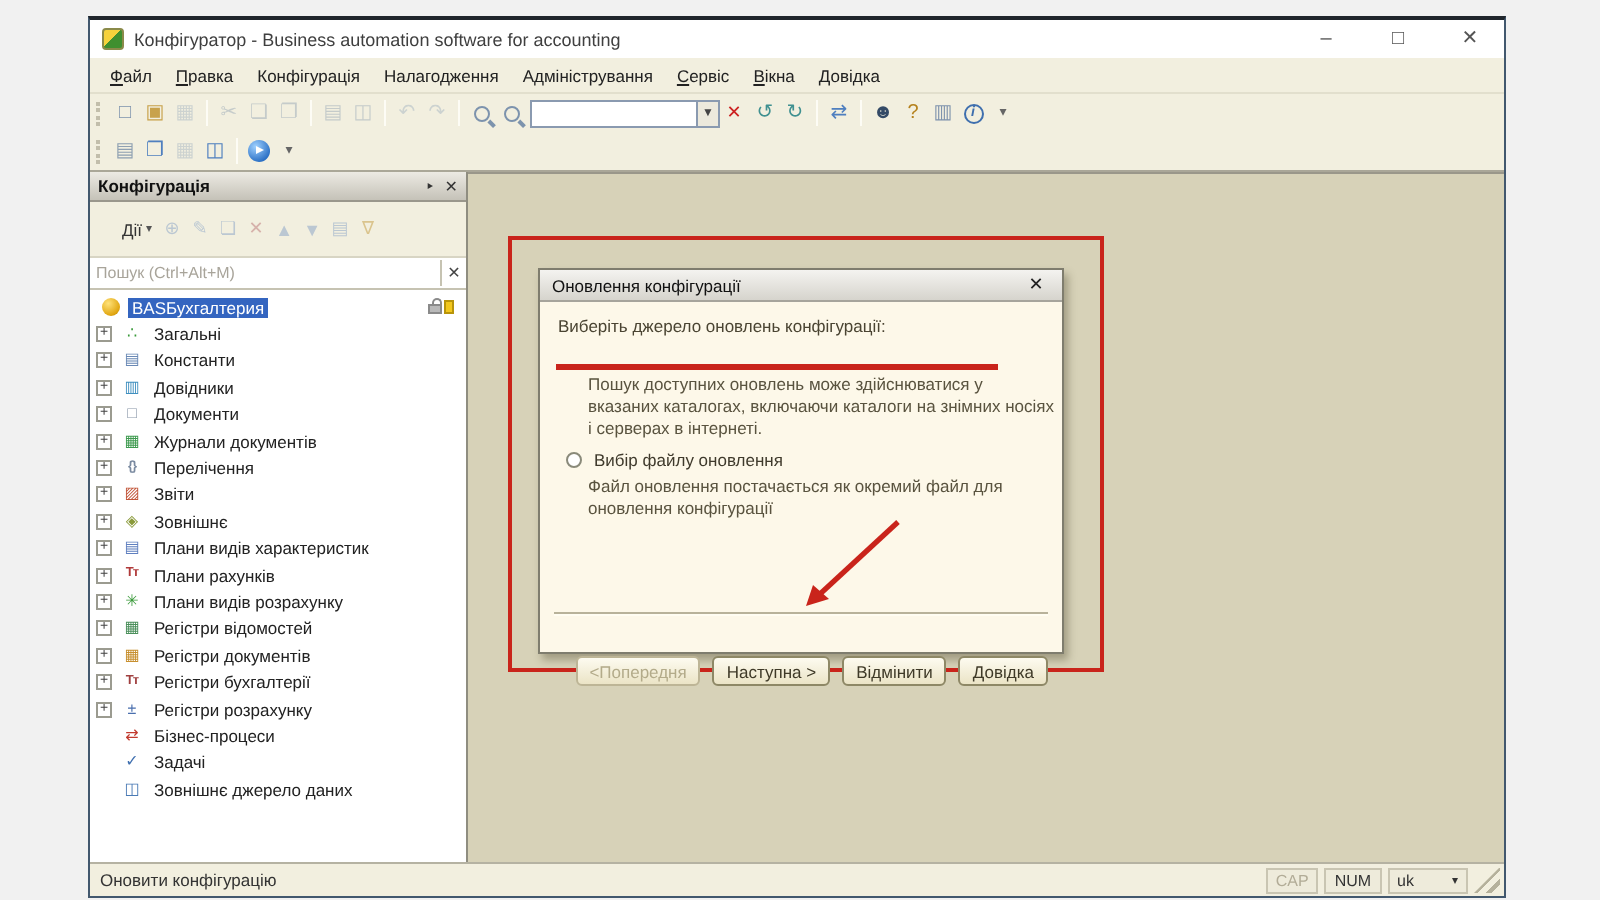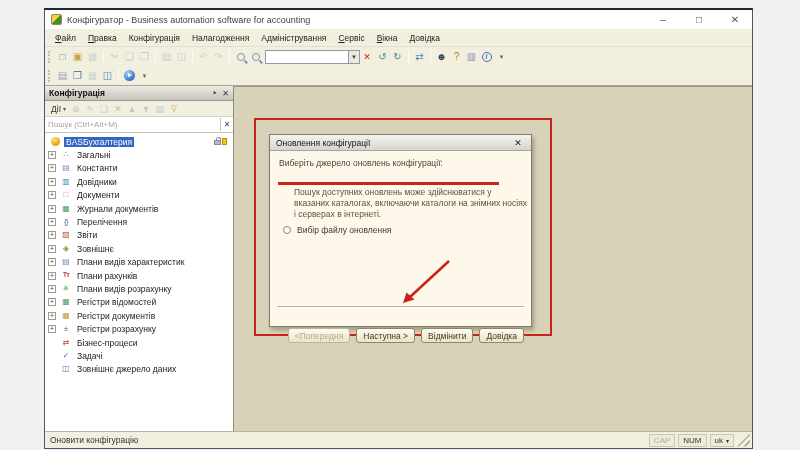--- a/index.html
+++ b/index.html
@@ -56,22 +56,22 @@
   
   .body { flex:1 1 auto; display:flex; min-height:0; }
 
   
   .panel { width:189px; flex:0 0 auto; display:flex; flex-direction:column; border-right:1px solid #8f8d80; }
   .panel-header { height:15px; background:linear-gradient(#eceae3,#c5c2b8); border-bottom:1px solid #9a978c;
     display:flex; align-items:center; padding:0 4px; flex:0 0 auto; }
   .panel-title { font-size:8.5px; font-weight:bold; color:#111; }
   .panel-header .spacer { flex:1; }
   .ph-btn { font-size:8px; color:#333; margin-left:5px; }
-  .panel-toolbar { height:16px; display:flex; align-items:center; background:#f2efdf;
-    border-bottom:1px solid #d8d5c4; padding-left:3px; flex:0 0 auto; }
+  .panel-toolbar { height:28px; display:flex; align-items:center; background:#f2efdf;
+    border-bottom:1px solid #d8d5c4; padding-left:13px; flex:0 0 auto; }
   .actions { font-size:8.5px; color:#333; display:flex; align-items:center; gap:2px; padding:0 3px; }
   .actions .car { font-size:6px; color:#555; }
   .pt-icon { width:14px; height:13px; display:flex; align-items:center; justify-content:center;
     font-size:9px; opacity:.55; }
   .panel-search { height:16px; display:flex; align-items:center; background:#fff;
     border-bottom:1px solid #c6c3b2; flex:0 0 auto; }
   .panel-search input { flex:1; height:14px; border:none; outline:none; font-size:8px; color:#333;
     padding:0 3px; background:transparent; }
   .panel-search input::placeholder { color:#a8a49a; }
   .ps-clear { width:13px; height:13px; border-left:1px solid #c6c3b2; color:#444; font-size:8px;
@@ -96,21 +96,21 @@
   
   .workspace { flex:1; background:#d7d2b8; border-top:1px solid #9a978a; position:relative; }
 
   
   .statusbar { height:17px; background:#f2efdf; border-top:1px solid #b5b2a2; display:flex;
     align-items:center; font-size:8.5px; color:#333; padding:0 2px 0 5px; flex:0 0 auto; }
   .status-msg { flex:1; }
   .kbd { border:1px solid #c9c5b2; background:#eeebdb; padding:0 4px; height:13px;
     display:flex; align-items:center; margin-left:3px; font-size:8px; }
   .kbd.off { color:#b2ac97; }
-  .lang { display:flex; align-items:center; gap:3px; }
+  .lang { display:flex; align-items:center; gap:19px; }
   .lang .car { font-size:6px; }
   .gripper { width:13px; height:13px; margin-left:3px;
     background:repeating-linear-gradient(135deg,transparent 0 3px,#b5b19c 3px 5px);
     clip-path:polygon(100% 0,100% 100%,0 100%); }
 
   
   .overlay { position:absolute; inset:0; pointer-events:none; }
   .red-rect { position:absolute; left:209px; top:108px; width:298px; height:218px;
     border:2px solid var(--ann,#c9241b); }
   .dialog { position:absolute; left:224px; top:124px; width:263px; height:193px;
@@ -316,20 +316,25 @@
               <span class="t-icon" style="color: rgb(74, 143, 90);">▦</span>
               <span class="t-label">Регістри відомостей</span>
             </div>
             <div class="tree-row">
               <span class="expander">+</span>
               <span class="t-icon" style="color: rgb(199, 143, 46);">▦</span>
               <span class="t-label">Регістри документів</span>
             </div>
             <div class="tree-row">
               <span class="expander">+</span>
+              <span class="t-icon txt" style="color: rgb(160, 64, 64);">Тт</span>
+              <span class="t-label">Регістри бухгалтерії</span>
+            </div>
+            <div class="tree-row">
+              <span class="expander">+</span>
               <span class="t-icon" style="color: rgb(74, 111, 174);">±</span>
               <span class="t-label">Регістри розрахунку</span>
             </div>
             <div class="tree-row">
               <span class="no-exp"></span>
               <span class="t-icon" style="color: rgb(194, 58, 46);">⇄</span>
               <span class="t-label">Бізнес-процеси</span>
             </div>
             <div class="tree-row">
               <span class="no-exp"></span>
@@ -366,20 +371,21 @@
           <span class="dlg-close">✕</span>
         </div>
         <div class="dlg-intro">Виберіть джерело оновлень конфігурації:</div>
 
         <div class="opt-desc" style="top:52px">Пошук доступних оновлень може здійснюватися у вказаних каталогах, включаючи каталоги на знімних носіях і серверах в інтернеті.</div>
 
         <div class="opt" style="top:90px">
           <span class="radio"></span>
           <span class="opt-label">Вибір файлу оновлення</span>
         </div>
+        <div class="opt-desc" style="top:103px">Файл оновлення постачається як окремий файл для оновлення конфігурації</div>
 
         <div class="dlg-sep"></div>
         <div class="dlg-buttons" id="dlg-buttons">
             <div class="btn disabled">&lt;Попередня</div>
             <div class="btn">Наступна &gt;</div>
             <div class="btn">Відмінити</div>
             <div class="btn">Довідка</div>
           </div>
       </div>
 

